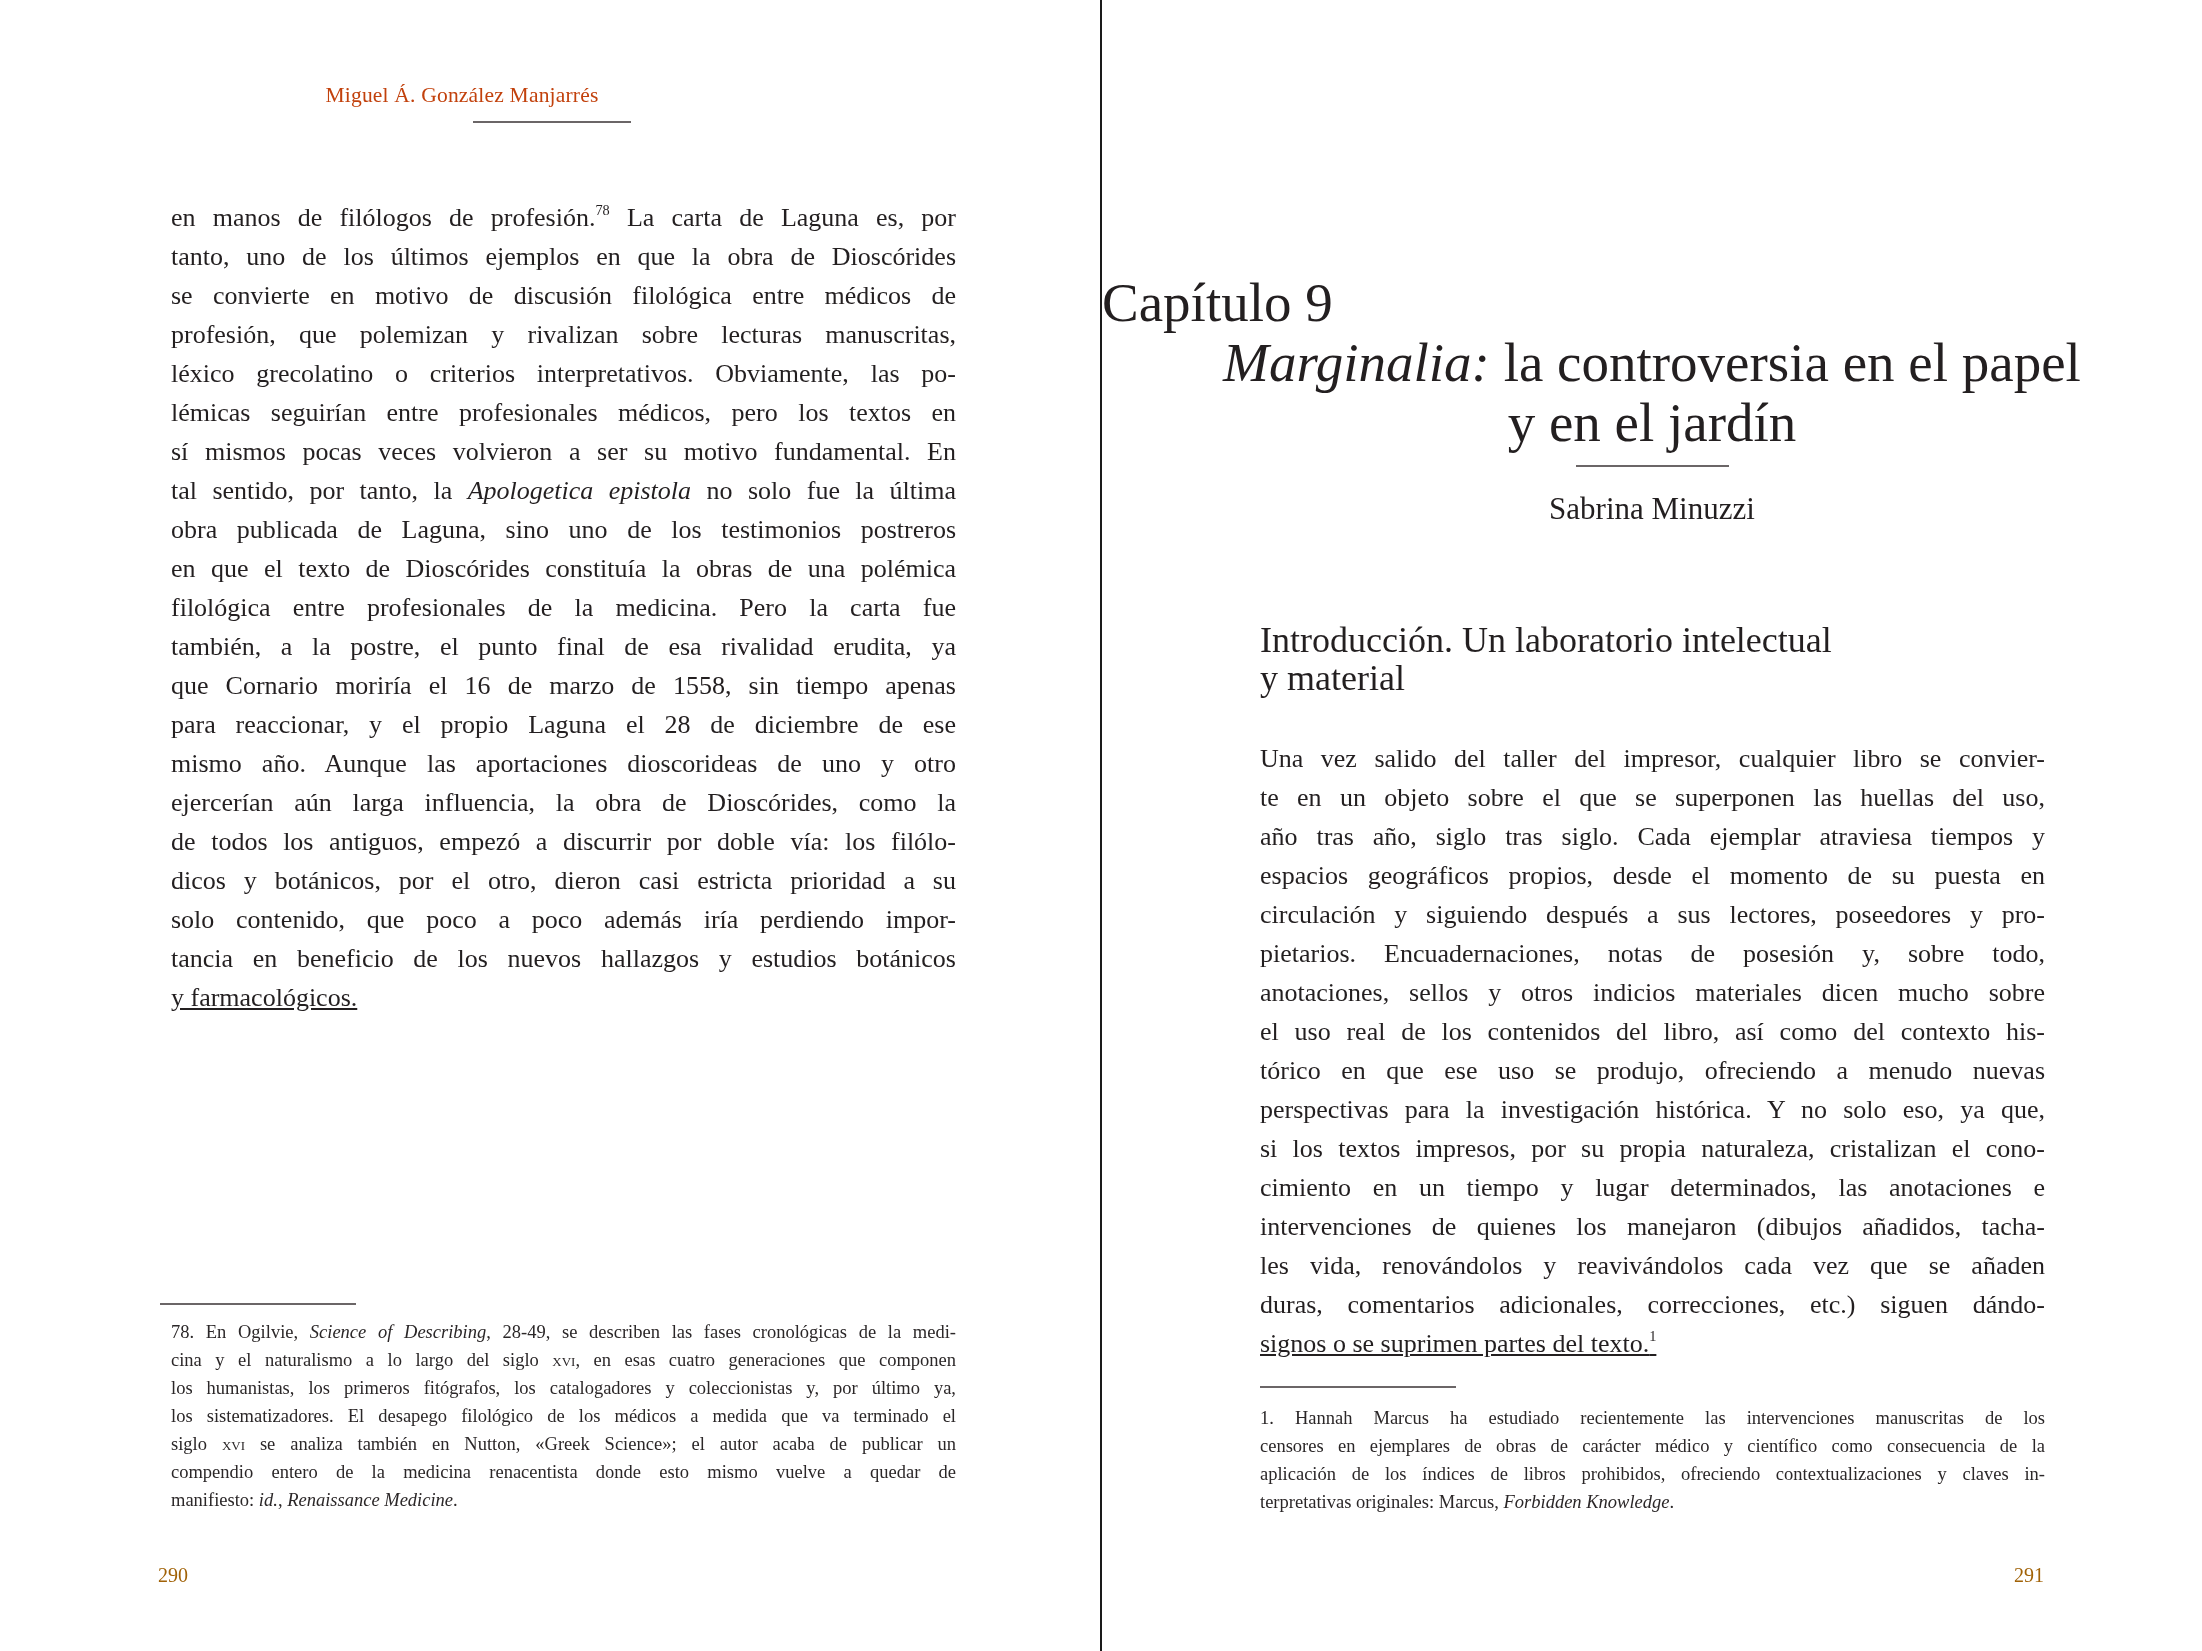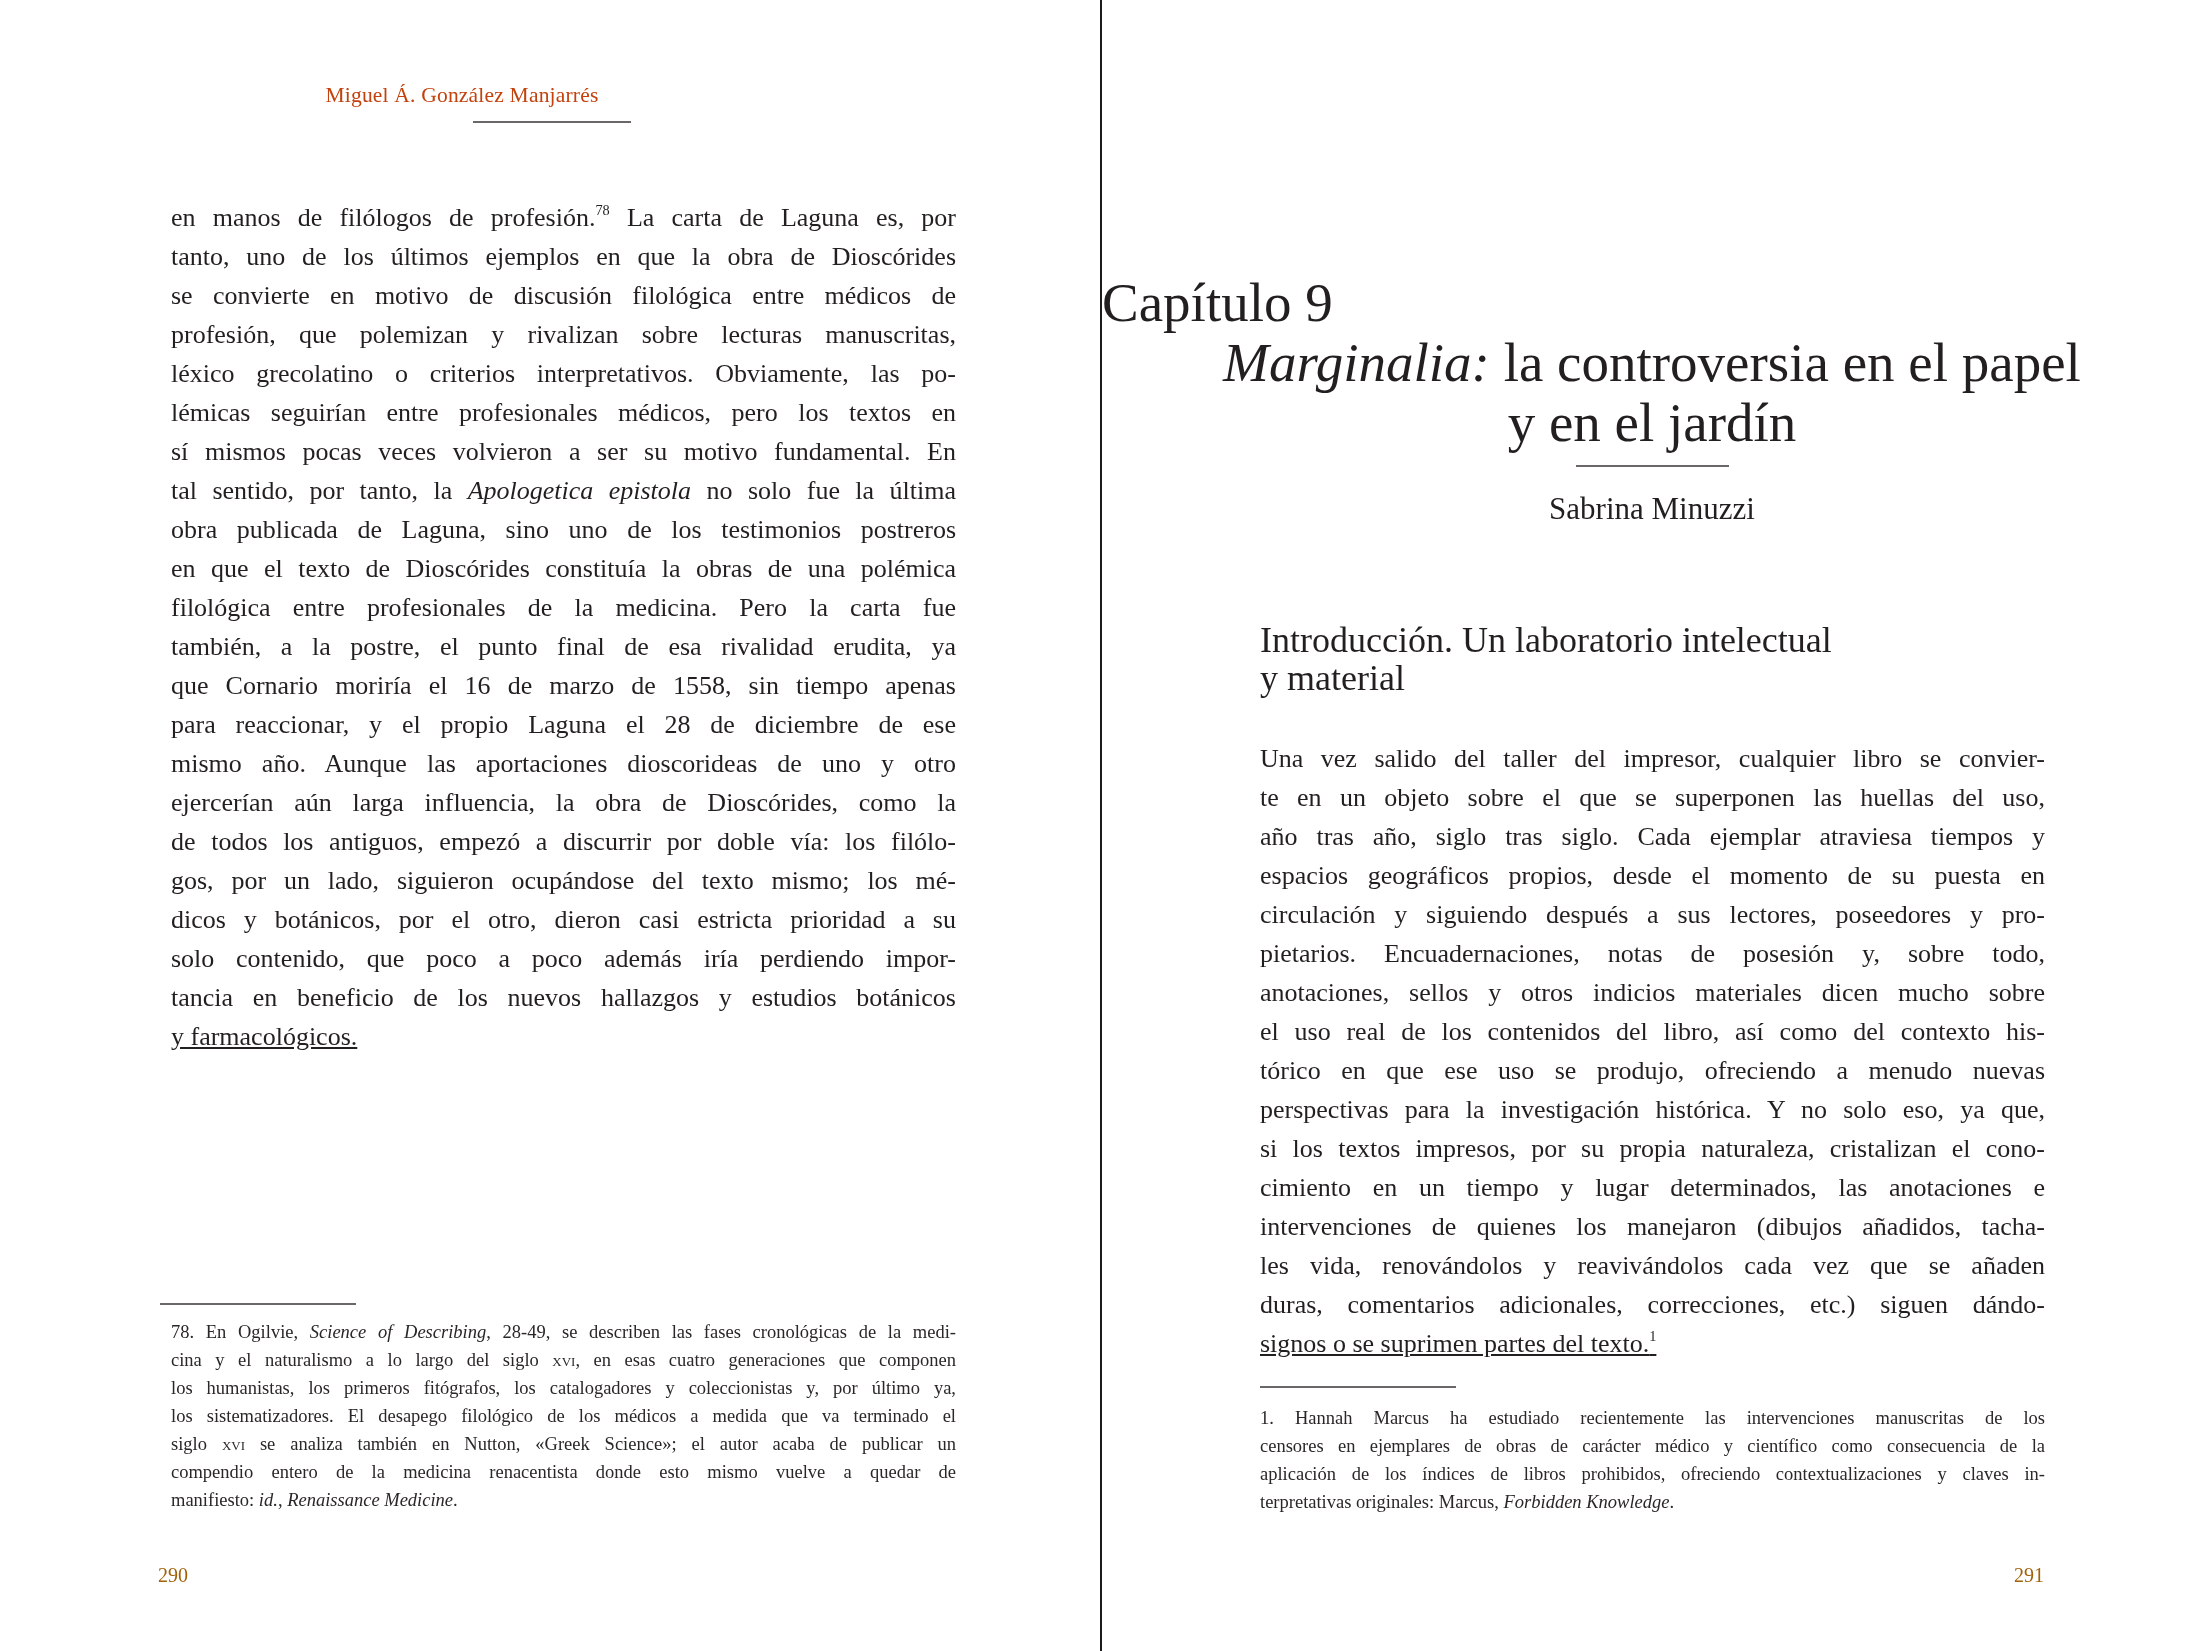--- a/index.html
+++ b/index.html
@@ -68,21 +68,20 @@
       <span class="line"><span>tal sentido, por tanto, la </span><i>Apologetica epistola</i><span> no solo fue la última</span></span>
       <span class="line"><span>obra publicada de Laguna, sino uno de los testimonios postreros</span></span>
       <span class="line"><span>en que el texto de Dioscórides constituía la obras de una polémica</span></span>
       <span class="line"><span>filológica entre profesionales de la medicina. Pero la carta fue</span></span>
       <span class="line"><span>también, a la postre, el punto final de esa rivalidad erudita, ya</span></span>
       <span class="line"><span>que Cornario moriría el 16 de marzo de 1558, sin tiempo apenas</span></span>
       <span class="line"><span>para reaccionar, y el propio Laguna el 28 de diciembre de ese</span></span>
       <span class="line"><span>mismo año. Aunque las aportaciones dioscorideas de uno y otro</span></span>
       <span class="line"><span>ejercerían aún larga influencia, la obra de Dioscórides, como la</span></span>
       <span class="line"><span>de todos los antiguos, empezó a discurrir por doble vía: los filólo-</span></span>
-      <span class="line"><span>gos, por un lado, siguieron ocupándose del texto mismo; los mé-</span></span>
       <span class="line"><span>dicos y botánicos, por el otro, dieron casi estricta prioridad a su</span></span>
       <span class="line"><span>solo contenido, que poco a poco además iría perdiendo impor-</span></span>
       <span class="line"><span>tancia en beneficio de los nuevos hallazgos y estudios botánicos</span></span>
       <span class="line last"><span>y farmacológicos.</span></span>
     </div>
 
   <div class="fn-rule" style="left:160px; top:1303px;"></div>
   <div class="textblock" id="left-fn" style="top:1318px;">
       <span class="fn-line"><span>78.  En Ogilvie, </span><i>Science of Describing</i><span>, 28-49, se describen las fases cronológicas de la medi-</span></span>
       <span class="fn-line"><span>cina y el naturalismo a lo largo del siglo </span><span class="smallcaps">XVI</span><span>, en esas cuatro generaciones que componen</span></span>

